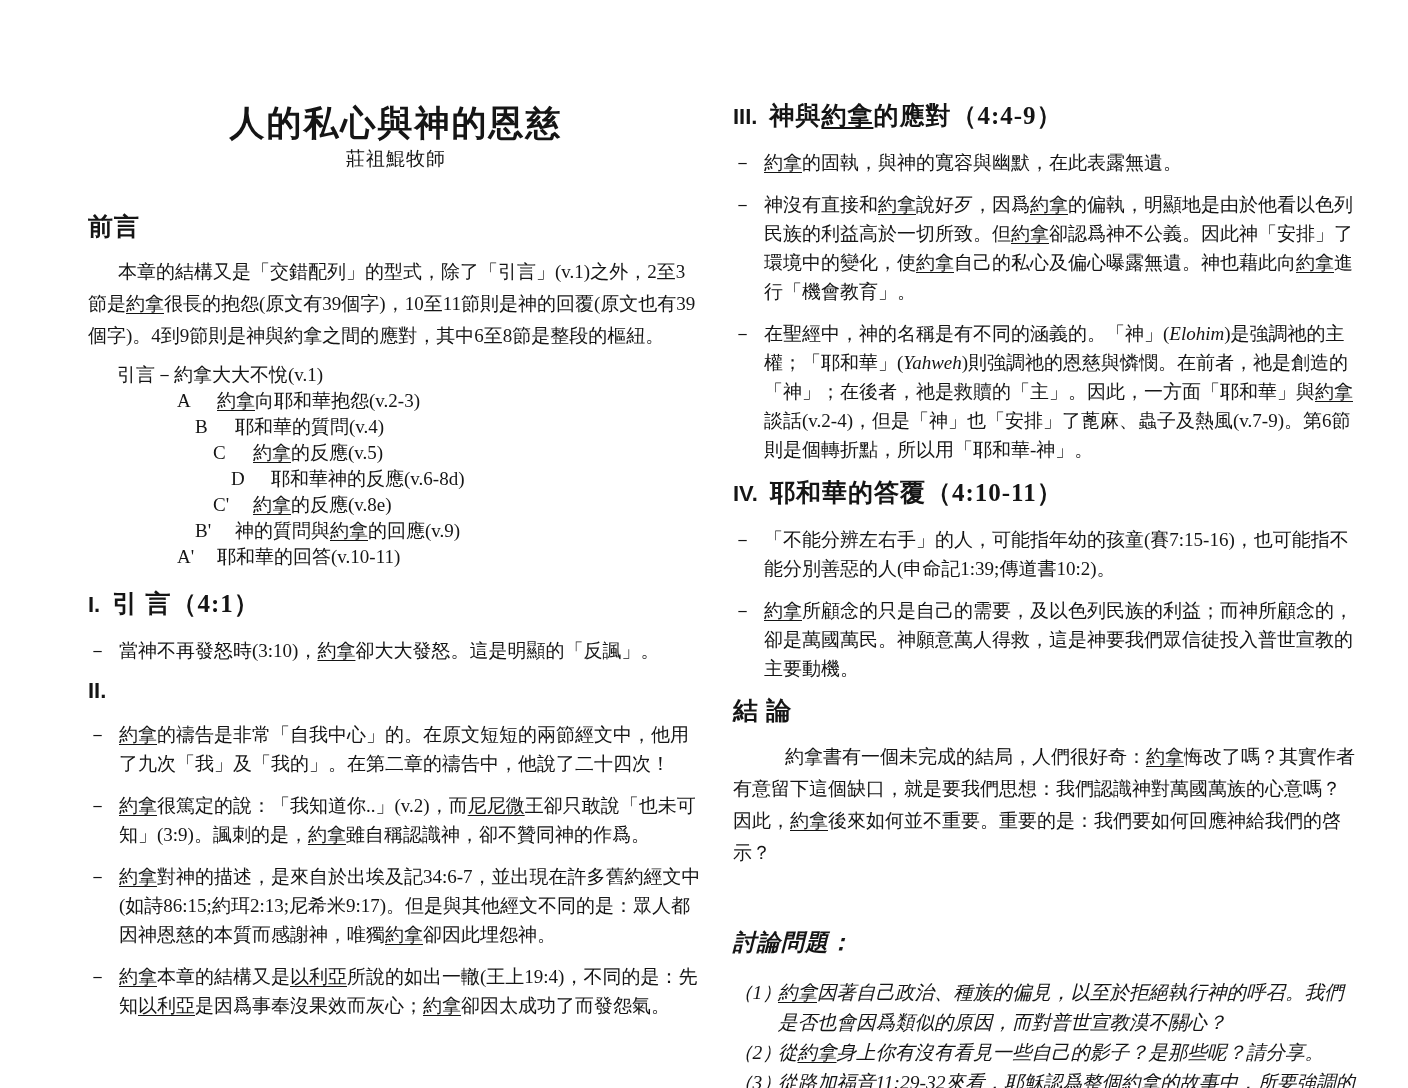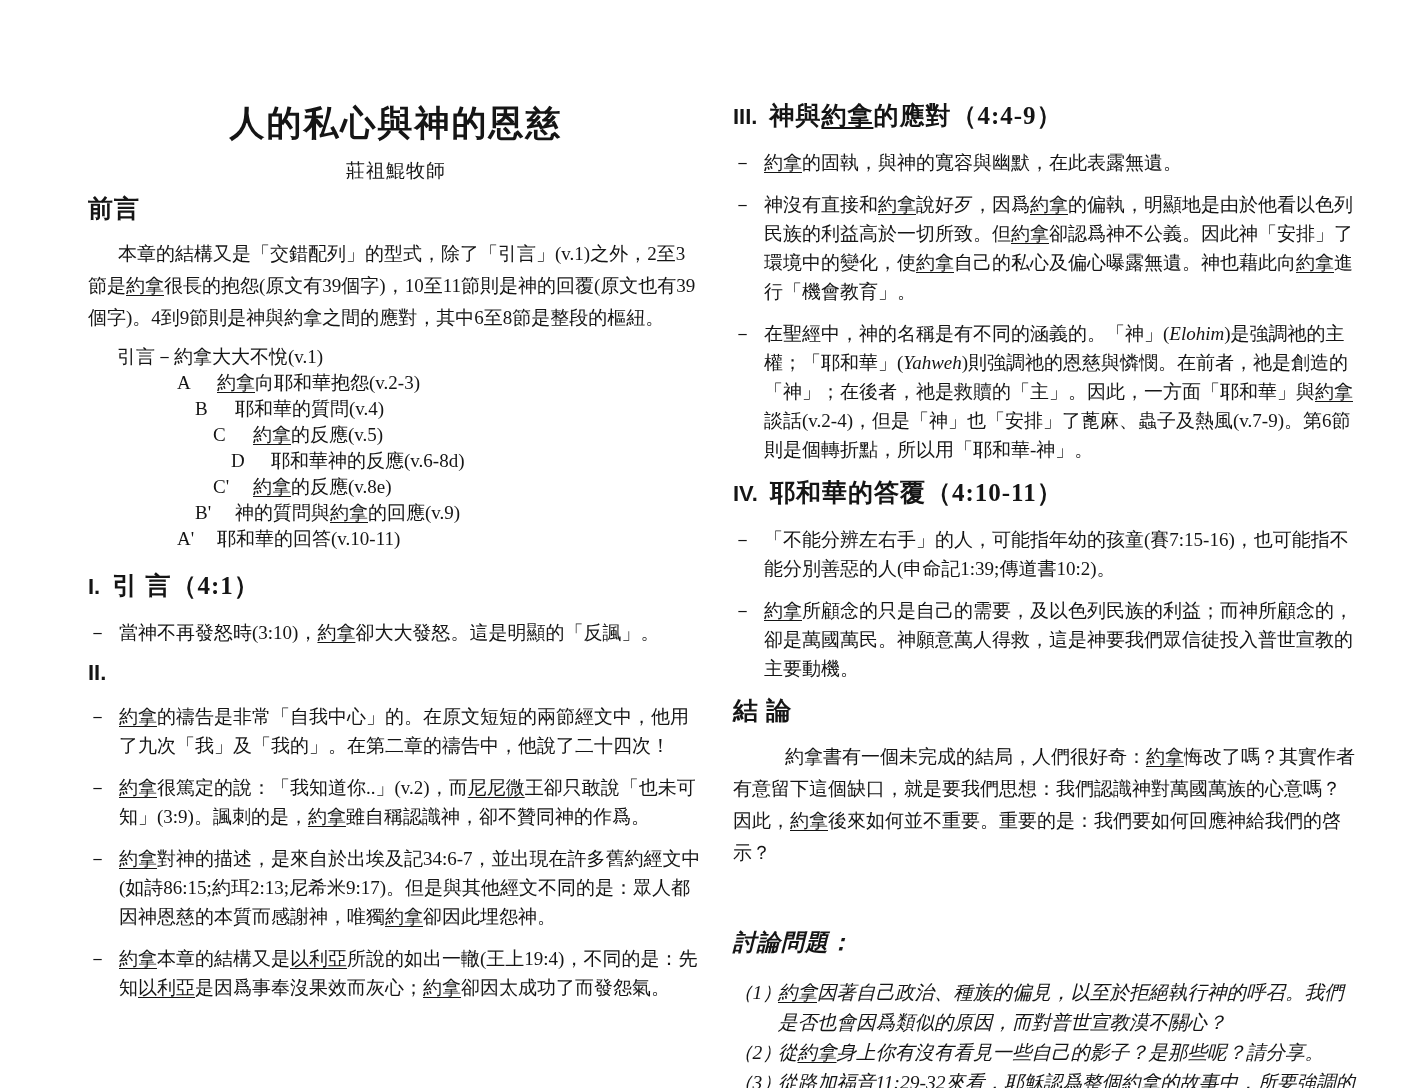--- a/index.html
+++ b/index.html
@@ -7,21 +7,21 @@
     width:1408px; height:1088px; background:#ffffff; color:#151515;
     font-family:"Liberation Serif","DejaVu Serif",serif;
   }
   .page { position:relative; width:1408px; height:1088px; background:#fff; overflow:hidden; }
 
   .col-left  { position:absolute; left:88px;  top:104px; width:616px; }
   .col-right { position:absolute; left:733px; top:100px; width:624px; }
 
   .doc-title    { text-align:center; font-size:35px; font-weight:bold; letter-spacing:2px; line-height:40px; }
   .doc-subtitle { text-align:center; font-size:21px; margin-top:22px; letter-spacing:1px; }
-  .doc-author   { text-align:center; font-size:19px; margin-top:14px; letter-spacing:1px; }
+  .doc-author   { text-align:center; font-size:19px; margin-top:2px; letter-spacing:1px; }
 
   .h-plain { font-size:25px; font-weight:bold; letter-spacing:1px; line-height:30px; }
   .h-sect  { display:flex; align-items:baseline; gap:12px; }
   .h-sect .num { font-family:"Liberation Sans","DejaVu Sans",sans-serif; font-weight:bold; font-size:22px; flex:none; }
   .h-sect .txt { font-size:25px; font-weight:bold; letter-spacing:1px; line-height:32px; }
 
   .para { font-size:19px; line-height:32px; }
   .preface-para    { margin-top:14px; text-indent:30px; }
   .conclusion-para { margin-top:15px; text-indent:52px; }
 
@@ -55,21 +55,21 @@
 </head>
 <body>
 
 <div class="page">
 
   <div class="col-left">
 
     <div class="doc-title">人的私心與神的恩慈</div>
     <div class="doc-author">莊祖鯤牧師</div>
 
-    <div class="h-plain" style="margin-top:10px;">前言</div>
+    <div class="h-plain" style="margin-top:40px;">前言</div>
     <div class="para preface-para"><span>本章的結構又是「交錯配列」的型式，除了「引言」(v.1)之外，2至3節是</span><span class="u">約拿</span><span>很長的抱怨(原文有39個字)，10至11節則是神的回覆(原文也有39個字)。4到9節則是神與約拿之間的應對，其中6至8節是整段的樞紐。</span></div>
 
     <div class="outline">
       <div class="o-row ind0">
         <span class="o-text"><span>引言－約拿大大不悅(v.1)</span></span>
       </div>
       <div class="o-row ind1">
         <span class="o-letter">A</span>
         <span class="o-text"><span class="u">約拿</span><span>向耶和華抱怨(v.2-3)</span></span>
       </div>

